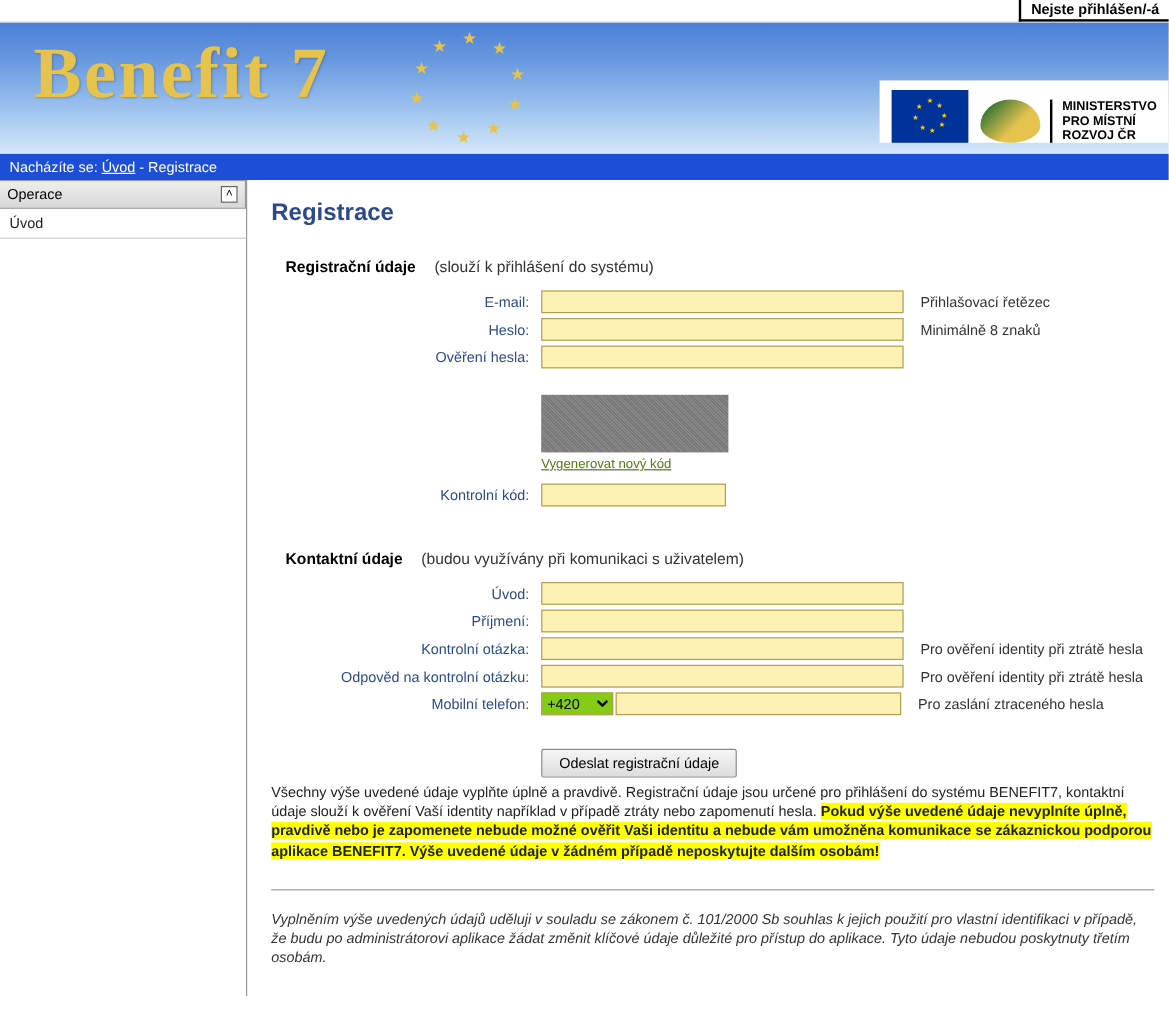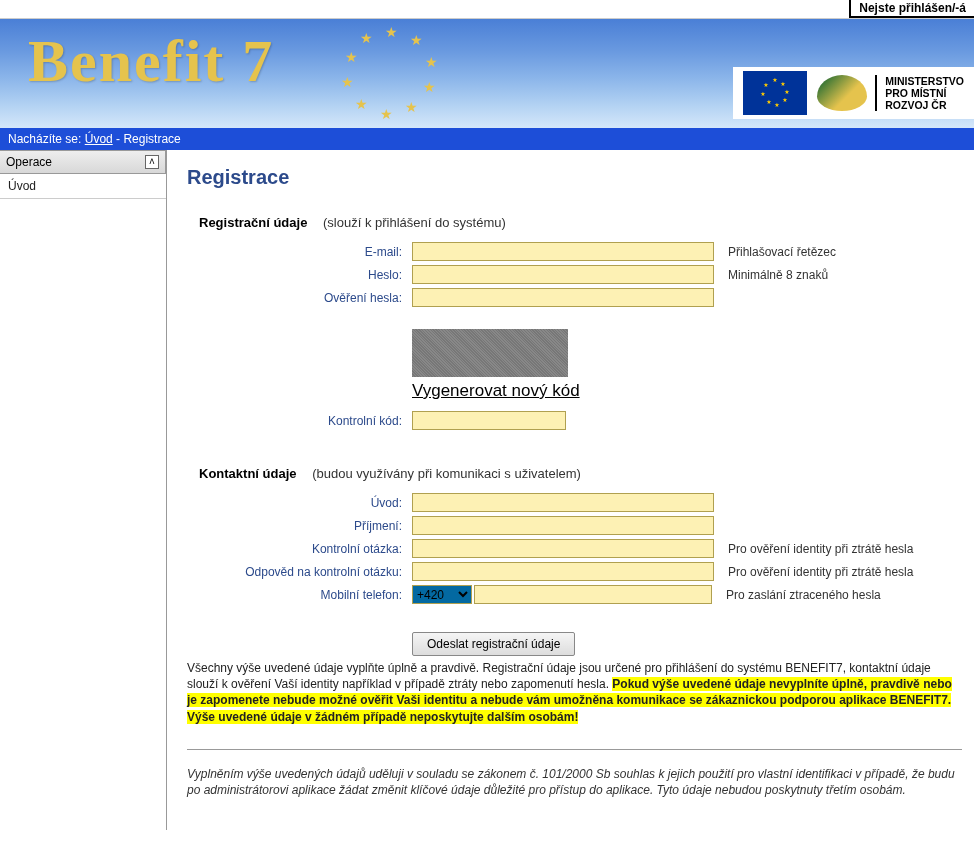--- a/index.html
+++ b/index.html
@@ -55,21 +55,21 @@
   color: #e5c34d;
   font-size: 14px;
 }
 .header-logos {
   position: absolute;
   right: 0;
   top: 48px;
   background: #fff;
   height: 52px;
   display: flex;
-  align-items: center;
+  align-items: flex-end;
   padding: 0 10px;
 }
 .eu-flag {
   width: 64px;
   height: 44px;
   background: #003399;
   margin-right: 10px;
   position: relative;
   display: flex;
   align-items: center;
@@ -111,21 +111,21 @@
   font-size: 12px;
 }
 .breadcrumb a {
   color: #fff;
   text-decoration: underline;
 }
 .main {
   display: flex;
 }
 .sidebar {
-  width: 167px;
+  width: 206px;
   border-right: 1px solid #999;
   min-height: 680px;
   background: #fff;
 }
 .side-header {
   background: linear-gradient(to bottom, #eee, #d8d8d8);
   border: 1px solid #999;
   border-left: none;
   padding: 4px 6px;
   font-size: 12px;
@@ -200,28 +200,28 @@
   font-size: 12px;
   color: #333;
 }
 .captcha {
   width: 156px;
   height: 48px;
   background: repeating-linear-gradient(45deg, #777 0, #777 1px, #888 1px, #888 2px);
   margin-bottom: 4px;
 }
 .captcha-link {
-  color: #000000;
+  color: #4d7c0f;
   text-decoration: underline;
-  font-size: 17px;
+  font-size: 11px;
   display: block;
   margin-bottom: 6px;
 }
 .phone-row select {
-  background: #0369a1;
+  background: #84cc16;
   border: 1px solid #b0a050;
   height: 19px;
   font-size: 12px;
   width: 60px;
 }
 .phone-row .form-input {
   width: 238px;
   margin-left: 2px;
 }
 .submit-btn {

